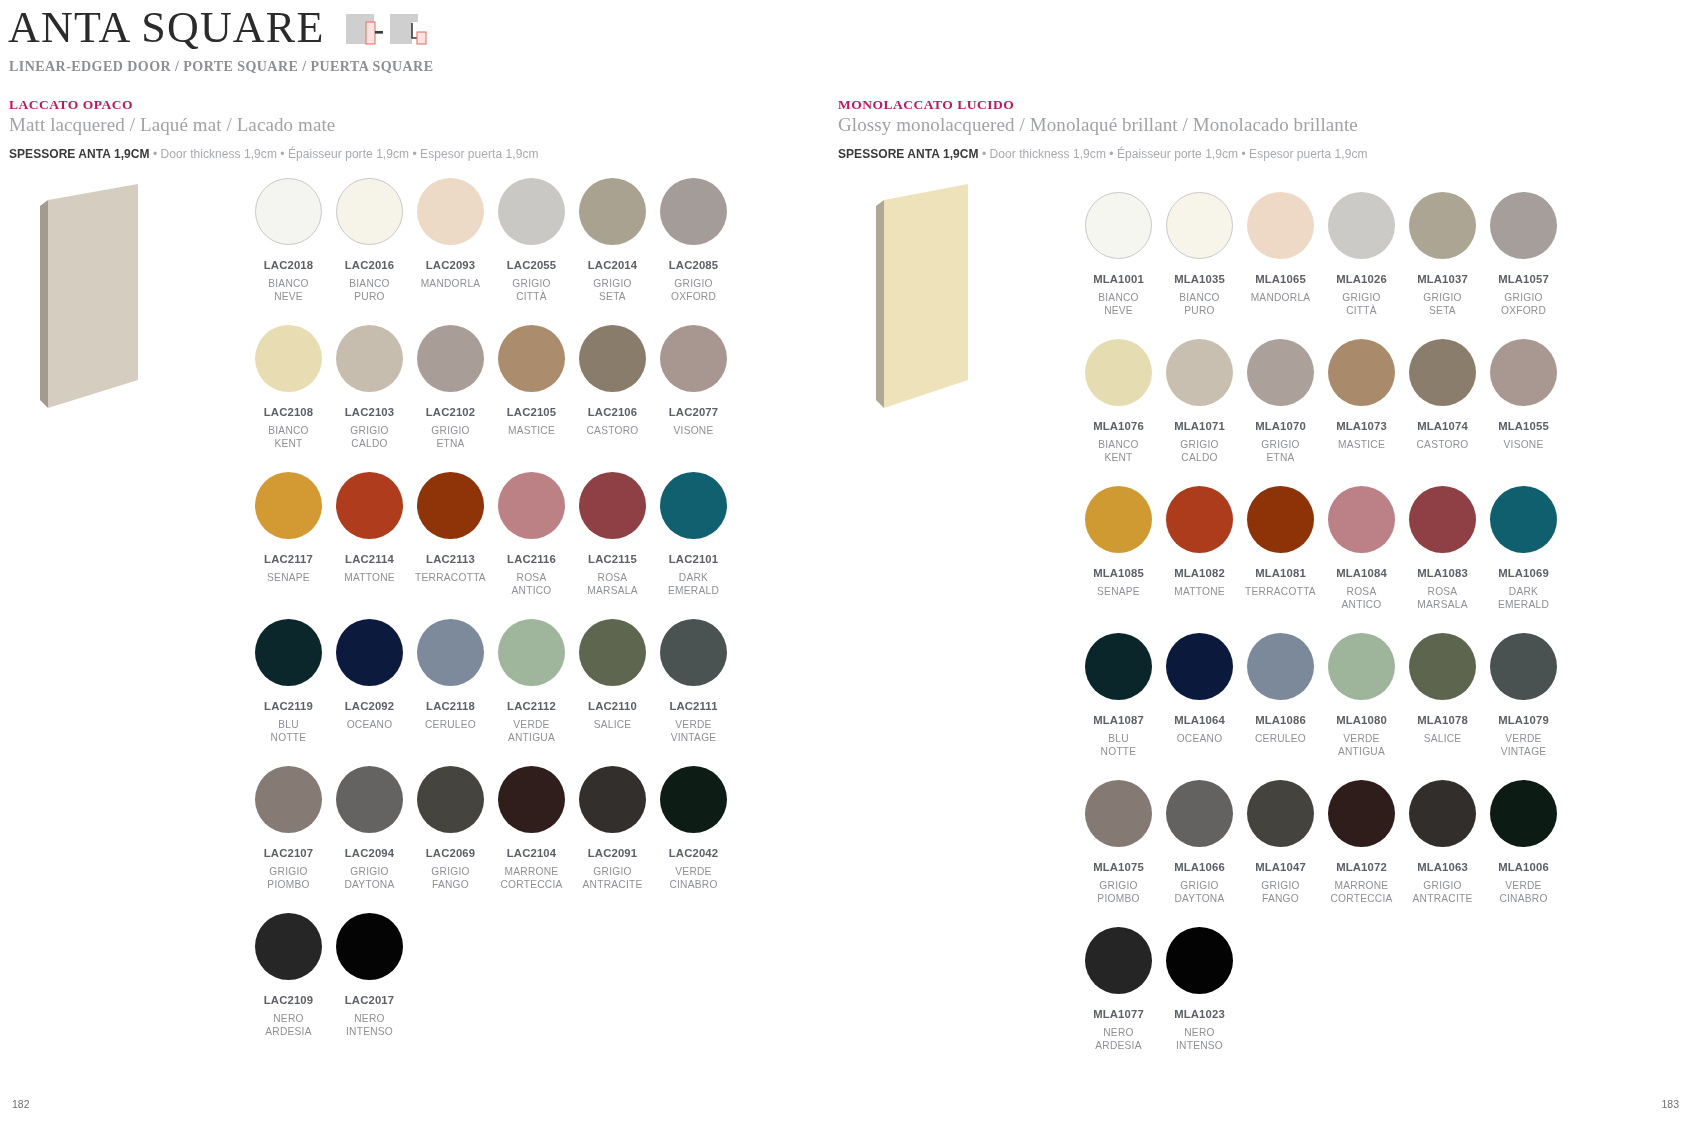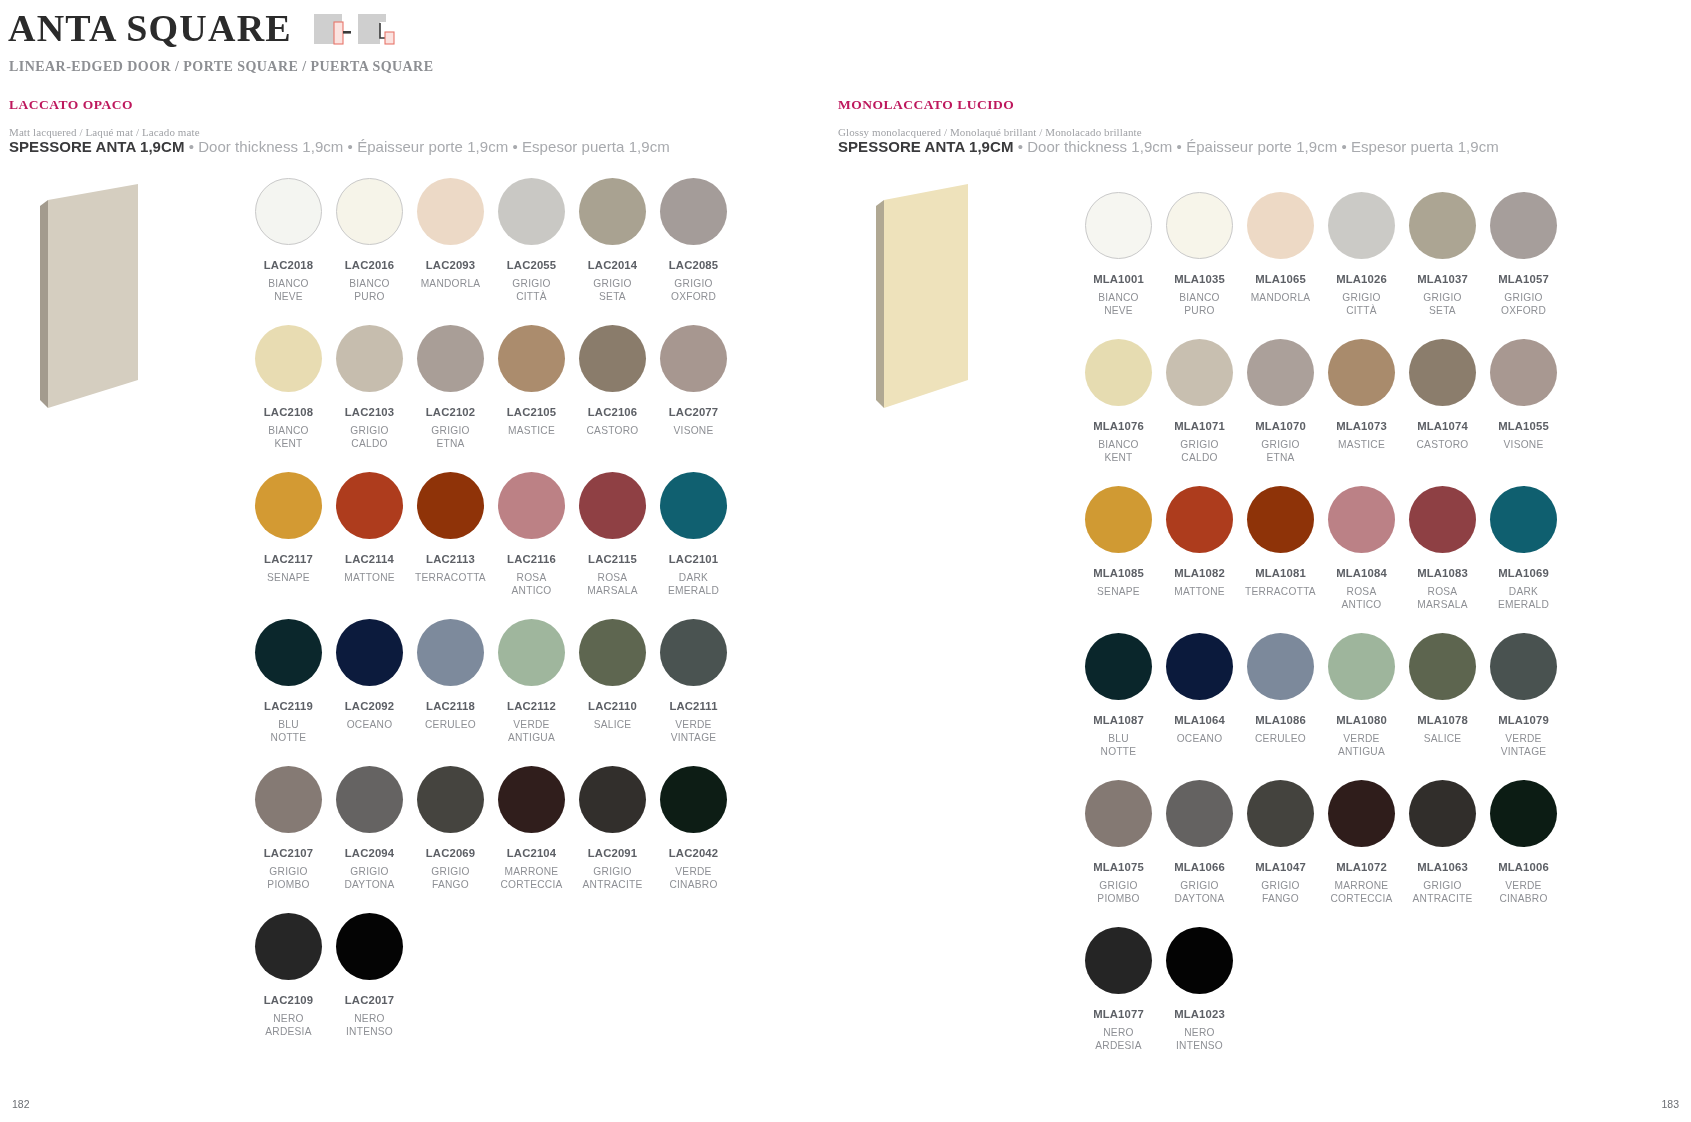--- a/index.html
+++ b/index.html
@@ -8,44 +8,44 @@
     background: #ffffff;
     font-family: "Liberation Sans", sans-serif;
     overflow: hidden;
   }
   .page { position: relative; width: 1691px; height: 1122px; }
 
   
   .title-row { position: absolute; left: 8px; top: 8px; display: flex; align-items: flex-start; }
   .main-title {
     font-family: "Liberation Serif", serif;
-    font-size: 38px; font-weight: 700; letter-spacing: 1.2px;
+    font-size: 44px; font-weight: 400; letter-spacing: 1.2px;
     color: #2b2b2b; line-height: 40px;
   }
   .door-icons { margin-left: 22px; margin-top: 4px; display: flex; gap: 6px; }
   .subtitle {
     position: absolute; left: 9px; top: 59px;
     font-family: "Liberation Serif", serif;
     font-size: 14px; font-weight: 700; letter-spacing: .45px;
     color: #8d8f93;
   }
 
   
   .col-head { position: absolute; top: 97px; }
   .col-head.left  { left: 9px; }
   .col-head.right { left: 838px; }
   .ch-title {
     font-family: "Liberation Serif", serif;
     font-size: 13.5px; font-weight: 700; letter-spacing: .5px; color: #be185d;
   }
   .ch-sub {
     font-family: "Liberation Serif", serif;
-    font-size: 11px; color: #a0a2a6; margin-top: 13px; letter-spacing: .1px;
+    font-size: 19px; color: #a0a2a6; margin-top: 1px; letter-spacing: .1px;
   }
-  .ch-spec { font-size: 15px; color: #a8aaae; letter-spacing: .05px; }
+  .ch-spec { margin-top: 11px; font-size: 12px; color: #a8aaae; letter-spacing: .05px; }
   .ch-spec b { color: #3a3a3c; font-weight: 700; }
 
   
   .door { position: absolute; }
   .door.left  { left: 38px;  top: 182px; }
   .door.right { left: 866px; top: 182px; }
 
   
   .grid { position: absolute; }
   .grid.left  { left: 248px;  top: 178px; }

